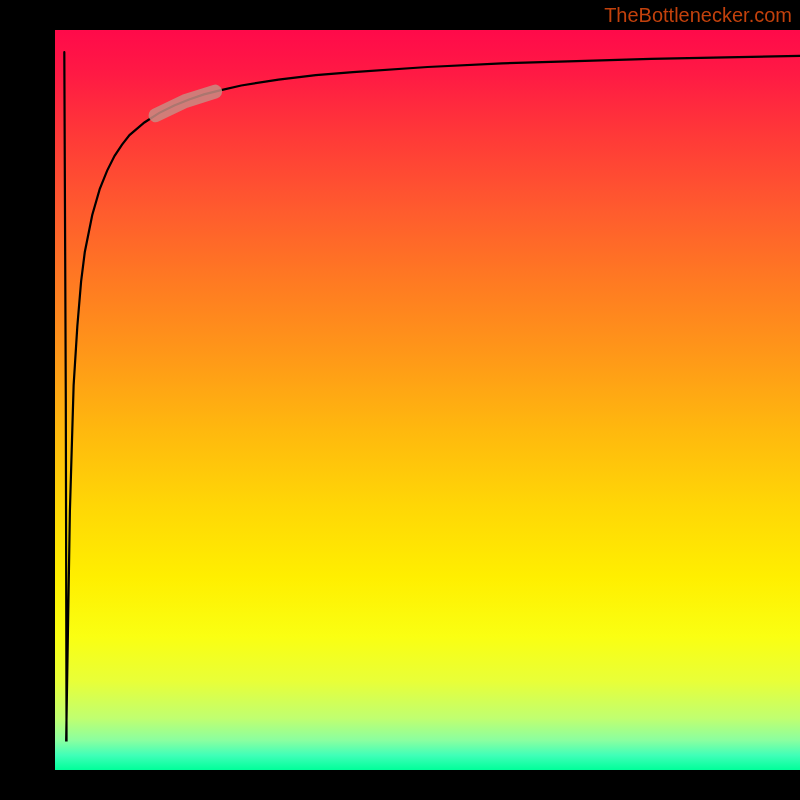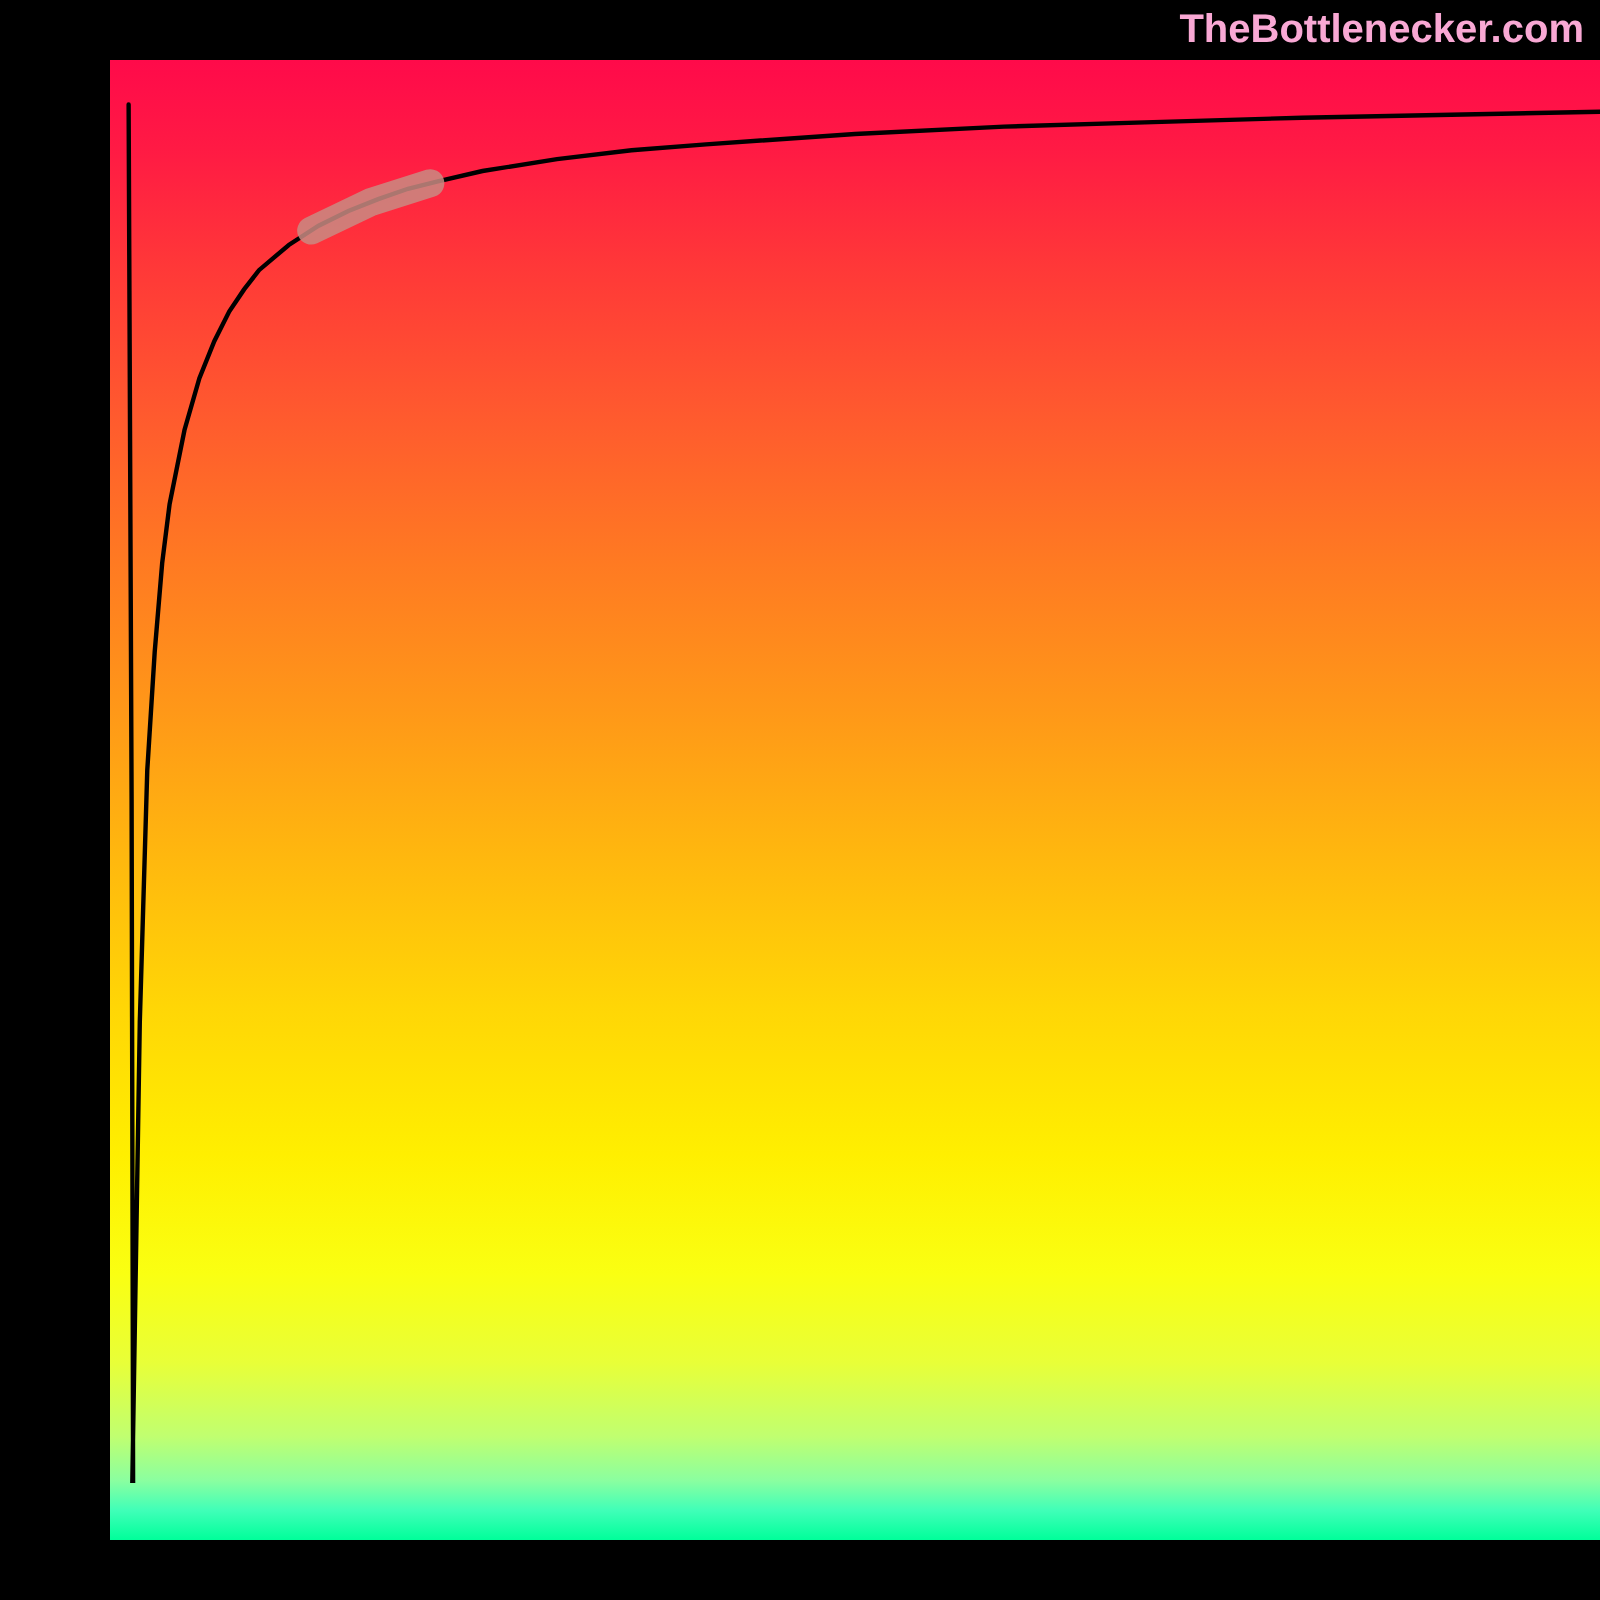--- a/index.html
+++ b/index.html
@@ -11,24 +11,23 @@
       width: 800px;
       height: 800px;
       background: #000;
       position: relative;
       font-family: Arial, sans-serif;
     }
     .watermark {
       position: absolute;
       top: 4px;
       right: 8px;
-      color: #f9a8d4;
+      color: #c2410c;
       font-size: 20px;
       z-index: 10;
-      font-weight: bold;
     }
     .chart-container {
       position: absolute;
       top: 30px;
       left: 55px;
       width: 745px;
       height: 740px;
     }
     .plot-area {
       position: absolute;

